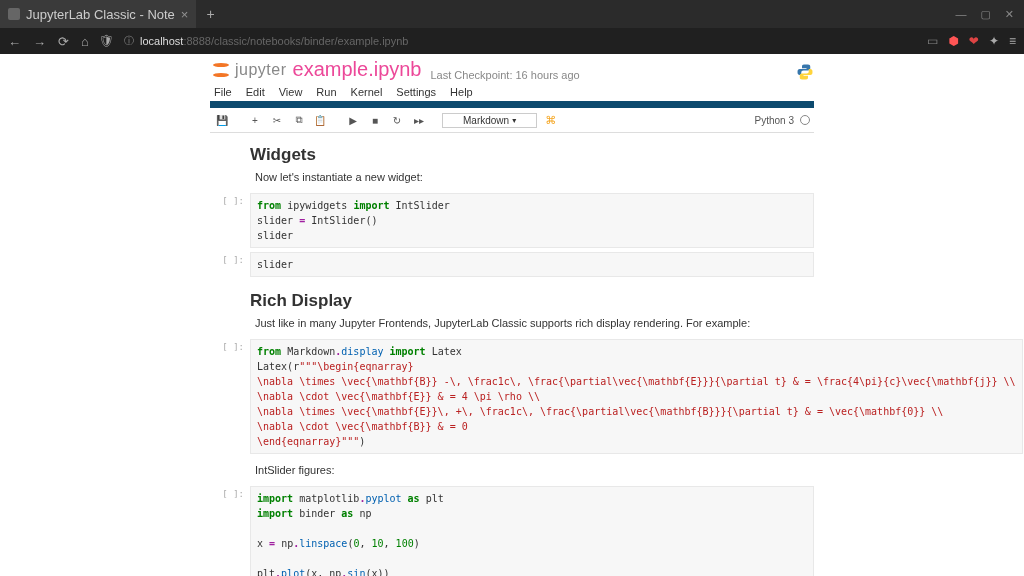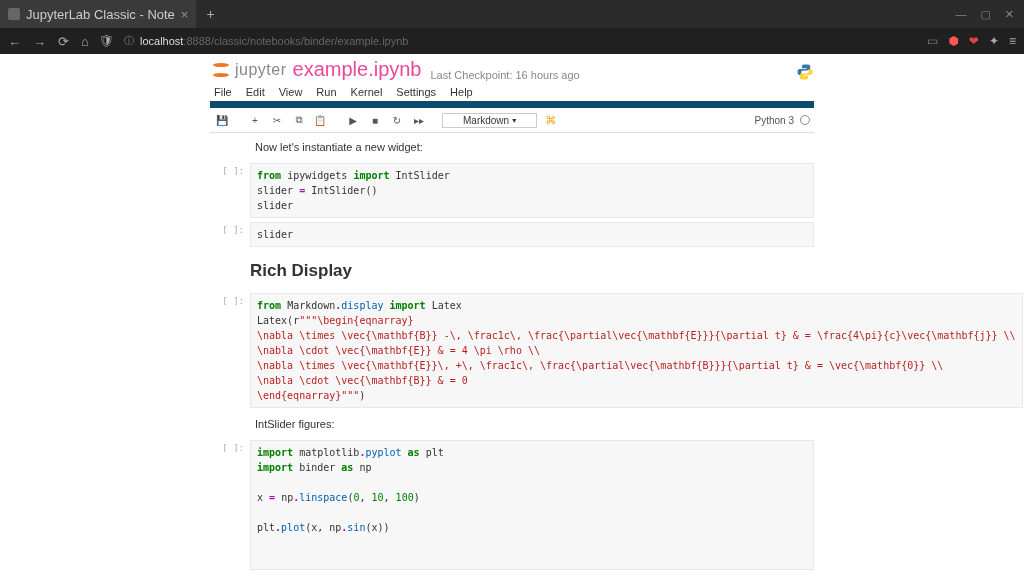--- a/index.html
+++ b/index.html
@@ -150,20 +150,21 @@
         <span class="kernel-circle"></span>
       </div>
     </div>
 
     <div class="notebook-body">
       <div class="scrollbar-track">
         
       </div>
 
       <div class="md-cell">
+        <h2>Widgets</h2>
         <p>Now let's instantiate a new widget:</p>
       </div>
 
       <div class="cell">
         <div class="prompt">[ ]:</div>
         <div class="code-area">
 <div class="code"><span class="kw">from</span> <span class="nm">ipywidgets</span> <span class="kw">import</span> <span class="nm">IntSlider</span>
 <span class="nm">slider</span> <span class="op">=</span> <span class="nm">IntSlider</span><span class="nm">()</span>
 <span class="nm">slider</span></div>
         </div>
@@ -171,20 +172,21 @@
 
       <div class="cell">
         <div class="prompt">[ ]:</div>
         <div class="code-area">
 <div class="code"><span class="nm">slider</span></div>
         </div>
       </div>
 
       <div class="md-cell">
         <h2>Rich Display</h2>
+        <p>Just like in many Jupyter Frontends, JupyterLab Classic supports rich display rendering. For example:</p>
       </div>
 
       <div class="cell">
         <div class="prompt">[ ]:</div>
         <div class="code-area">
 <div class="code"><span class="kw">from</span> <span class="nm">Markdown</span><span class="op">.</span><span class="fn">display</span> <span class="kw">import</span> <span class="nm">Latex</span>
 <span class="nm">Latex</span><span class="nm">(</span><span class="nm">r</span><span class="str">"""\begin{eqnarray}</span>
 <span class="str">\nabla \times \vec{\mathbf{B}} -\, \frac1c\, \frac{\partial\vec{\mathbf{E}}}{\partial t} &amp; = \frac{4\pi}{c}\vec{\mathbf{j}} \\</span>
 <span class="str">\nabla \cdot \vec{\mathbf{E}} &amp; = 4 \pi \rho \\</span>
 <span class="str">\nabla \times \vec{\mathbf{E}}\, +\, \frac1c\, \frac{\partial\vec{\mathbf{B}}}{\partial t} &amp; = \vec{\mathbf{0}} \\</span>

